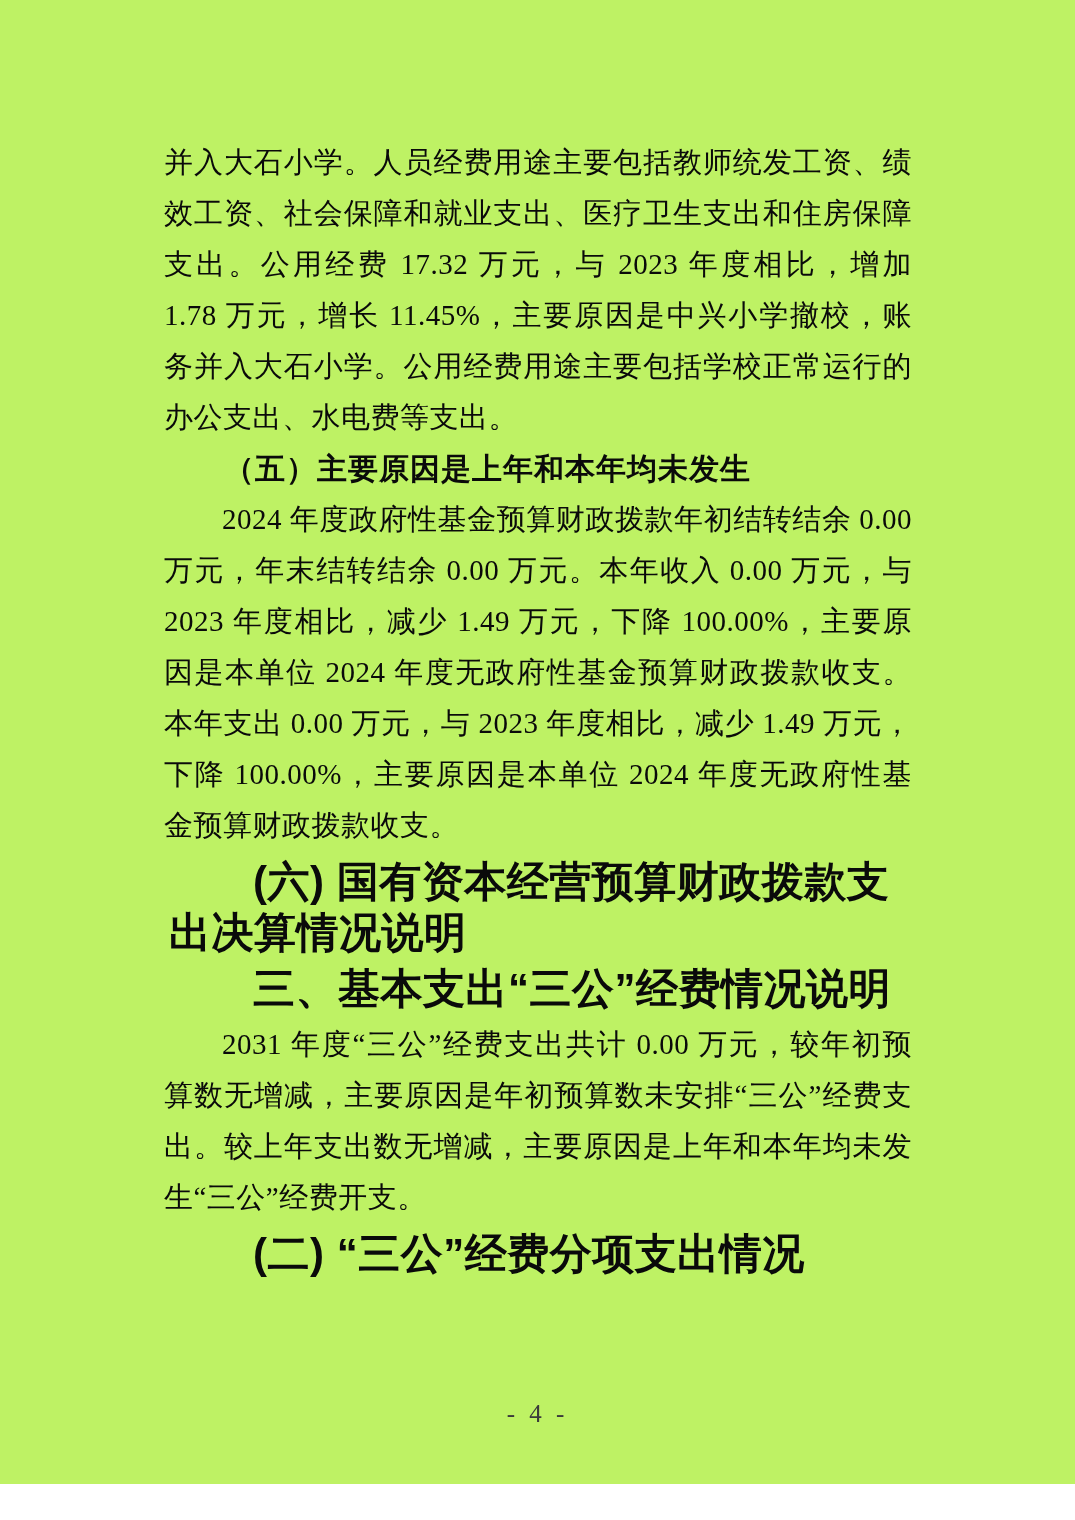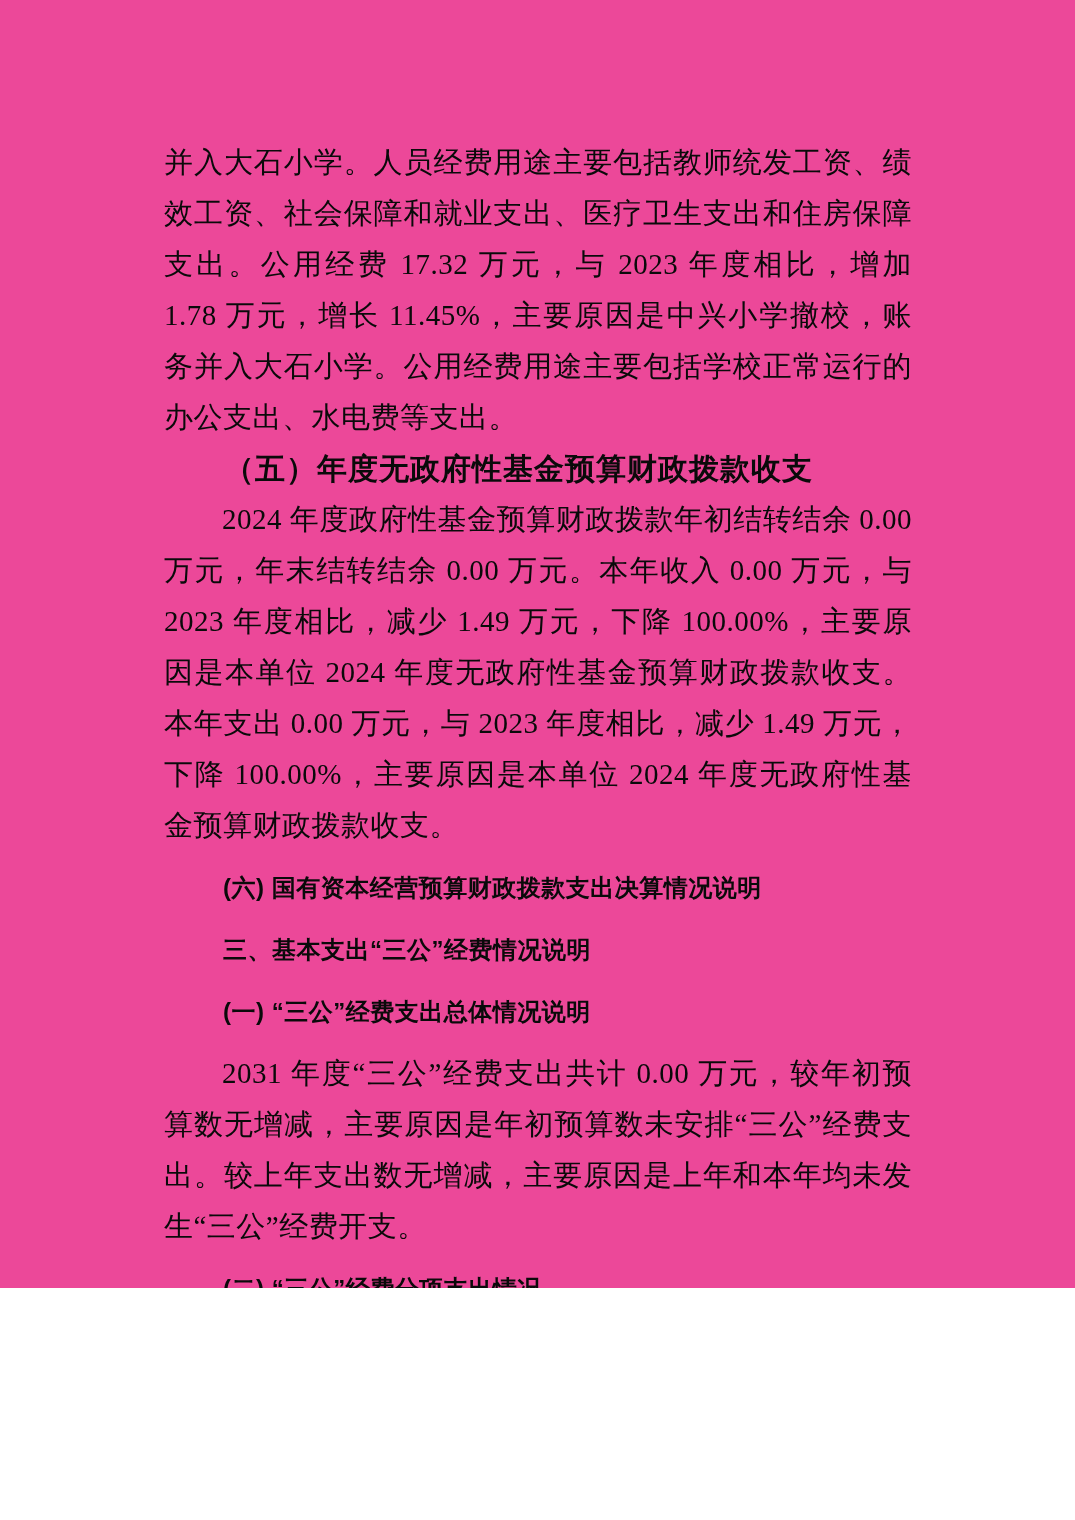--- a/index.html
+++ b/index.html
@@ -3,22 +3,22 @@
 <meta charset="utf-8">
 <style>
   html, body {
     margin: 0;
     padding: 0;
     background: #ffffff;
   }
   .page {
     position: relative;
     width: 1075px;
-    height: 1288px;
-    background: #ec4899;
+    height: 1484px;
+    background: #bef264;
     overflow: hidden;
   }
   .content {
     position: absolute;
     left: 164px;
     top: 137px;
     width: 748px;
   }
   .para {
     margin: 0;
@@ -37,24 +37,24 @@
     margin: 0;
     font-family: "Liberation Serif", "DejaVu Serif", serif;
     font-weight: bold;
     font-size: 30px;
     line-height: 51px;
     color: #0a0a0a;
     text-indent: 2em;
     letter-spacing: 1px;
   }
   .h-sans {
-    margin: 11px;
+    margin: 5px;
     font-family: "Liberation Sans", "DejaVu Sans", sans-serif;
     font-weight: bold;
-    font-size: 24px;
+    font-size: 42px;
     line-height: 51px;
     color: #0a0a0a;
     text-indent: 2em;
     letter-spacing: 0.5px;
   }
   .footer {
     position: absolute;
     top: 1398px;
     left: 0;
     right: 0;
@@ -65,22 +65,21 @@
     color: #3a3a3a;
     letter-spacing: 4px;
   }
 </style>
 </head>
 <body>
 
 <div class="page">
   <div class="content">
     <p class="para no-indent">并入大石小学。人员经费用途主要包括教师统发工资、绩效工资、社会保障和就业支出、医疗卫生支出和住房保障支出。公用经费 17.32 万元，与 2023 年度相比，增加 1.78 万元，增长 11.45%，主要原因是中兴小学撤校，账务并入大石小学。公用经费用途主要包括学校正常运行的办公支出、水电费等支出。</p>
-    <p class="h-kai">（五）年度无政府性基金预算财政拨款收支</p>
+    <p class="h-kai">（五）主要原因是上年和本年均未发生</p>
     <p class="para">2024 年度政府性基金预算财政拨款年初结转结余 0.00 万元，年末结转结余 0.00 万元。本年收入 0.00 万元，与 2023 年度相比，减少 1.49 万元，下降 100.00%，主要原因是本单位 2024 年度无政府性基金预算财政拨款收支。本年支出 0.00 万元，与 2023 年度相比，减少 1.49 万元，下降 100.00%，主要原因是本单位 2024 年度无政府性基金预算财政拨款收支。</p>
     <p class="h-sans">(六) 国有资本经营预算财政拨款支出决算情况说明</p>
     <p class="h-sans">三、基本支出“三公”经费情况说明</p>
-    <p class="h-sans">(一) “三公”经费支出总体情况说明</p>
     <p class="para">2031 年度“三公”经费支出共计 0.00 万元，较年初预算数无增减，主要原因是年初预算数未安排“三公”经费支出。较上年支出数无增减，主要原因是上年和本年均未发生“三公”经费开支。</p>
     <p class="h-sans">(二) “三公”经费分项支出情况</p>
   </div>
   <div class="footer">- 4 -</div>
 </div>
 
 </body></html>

